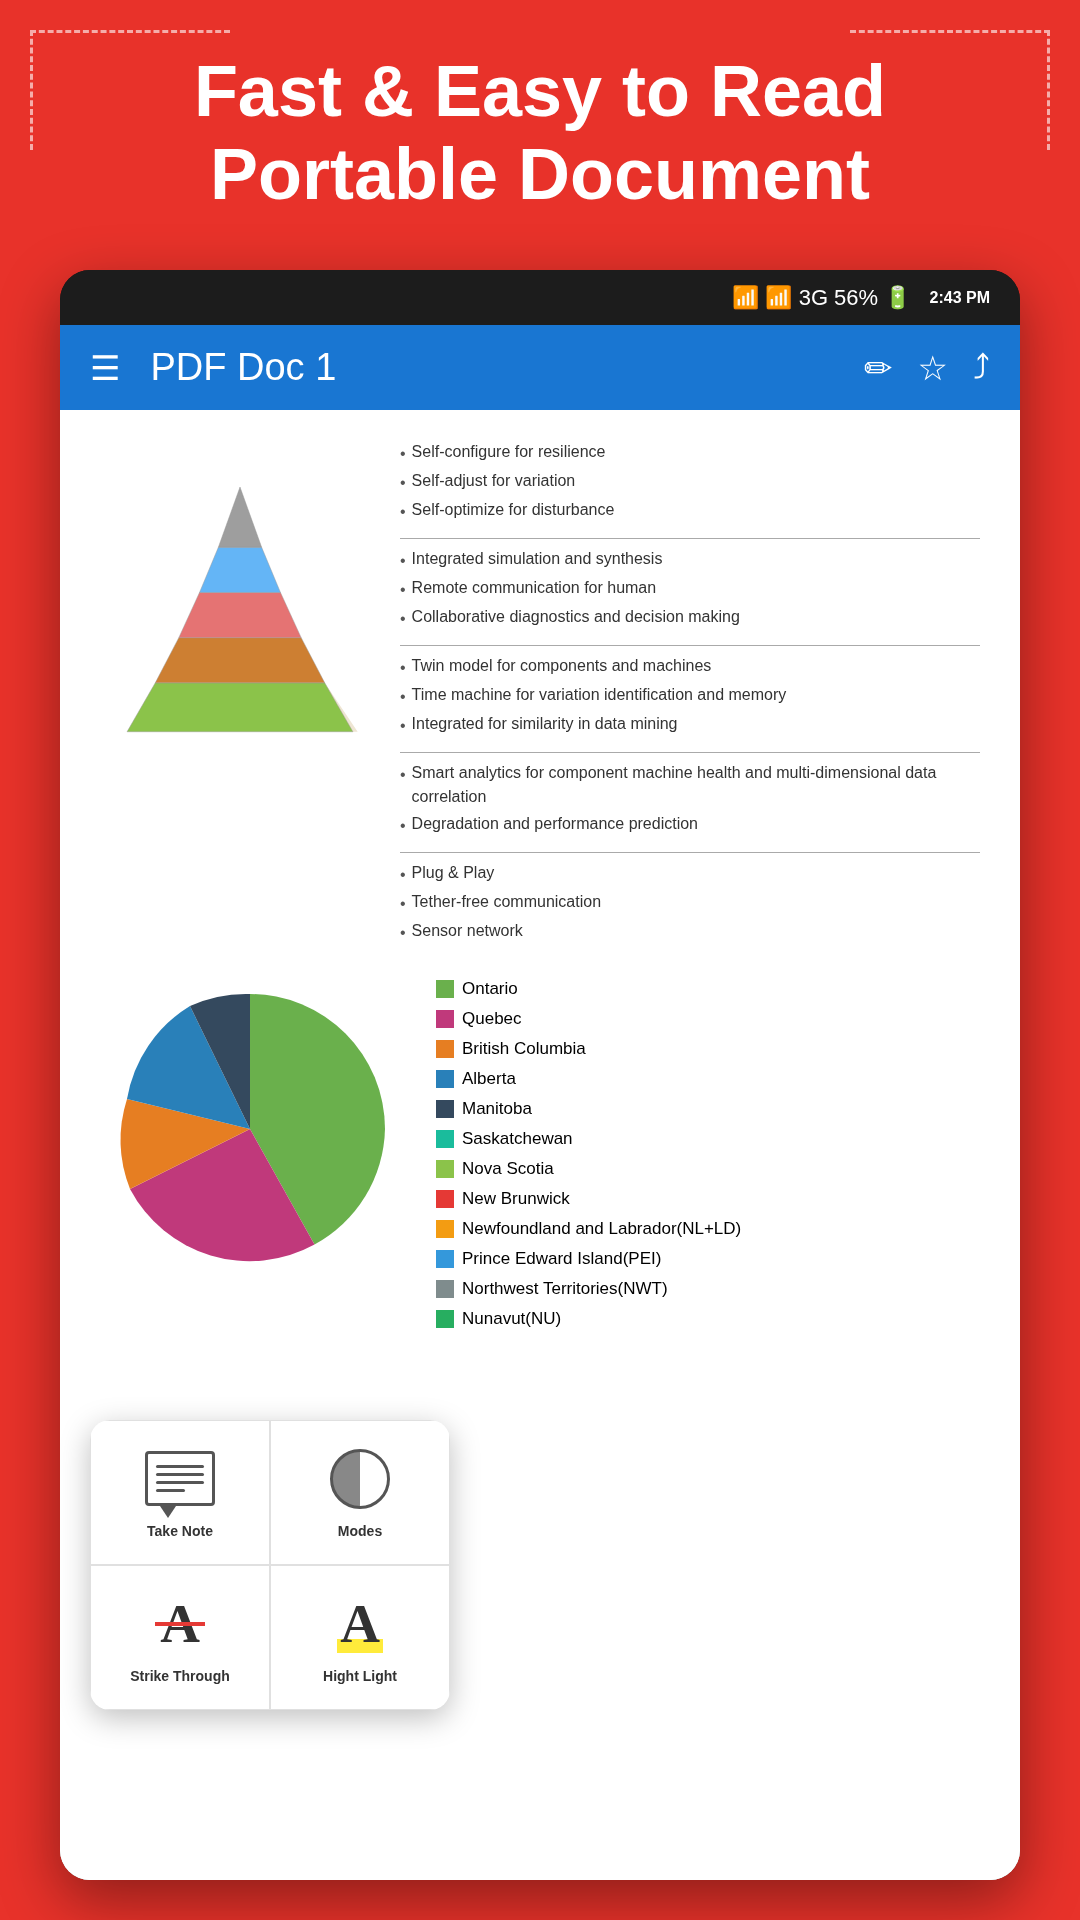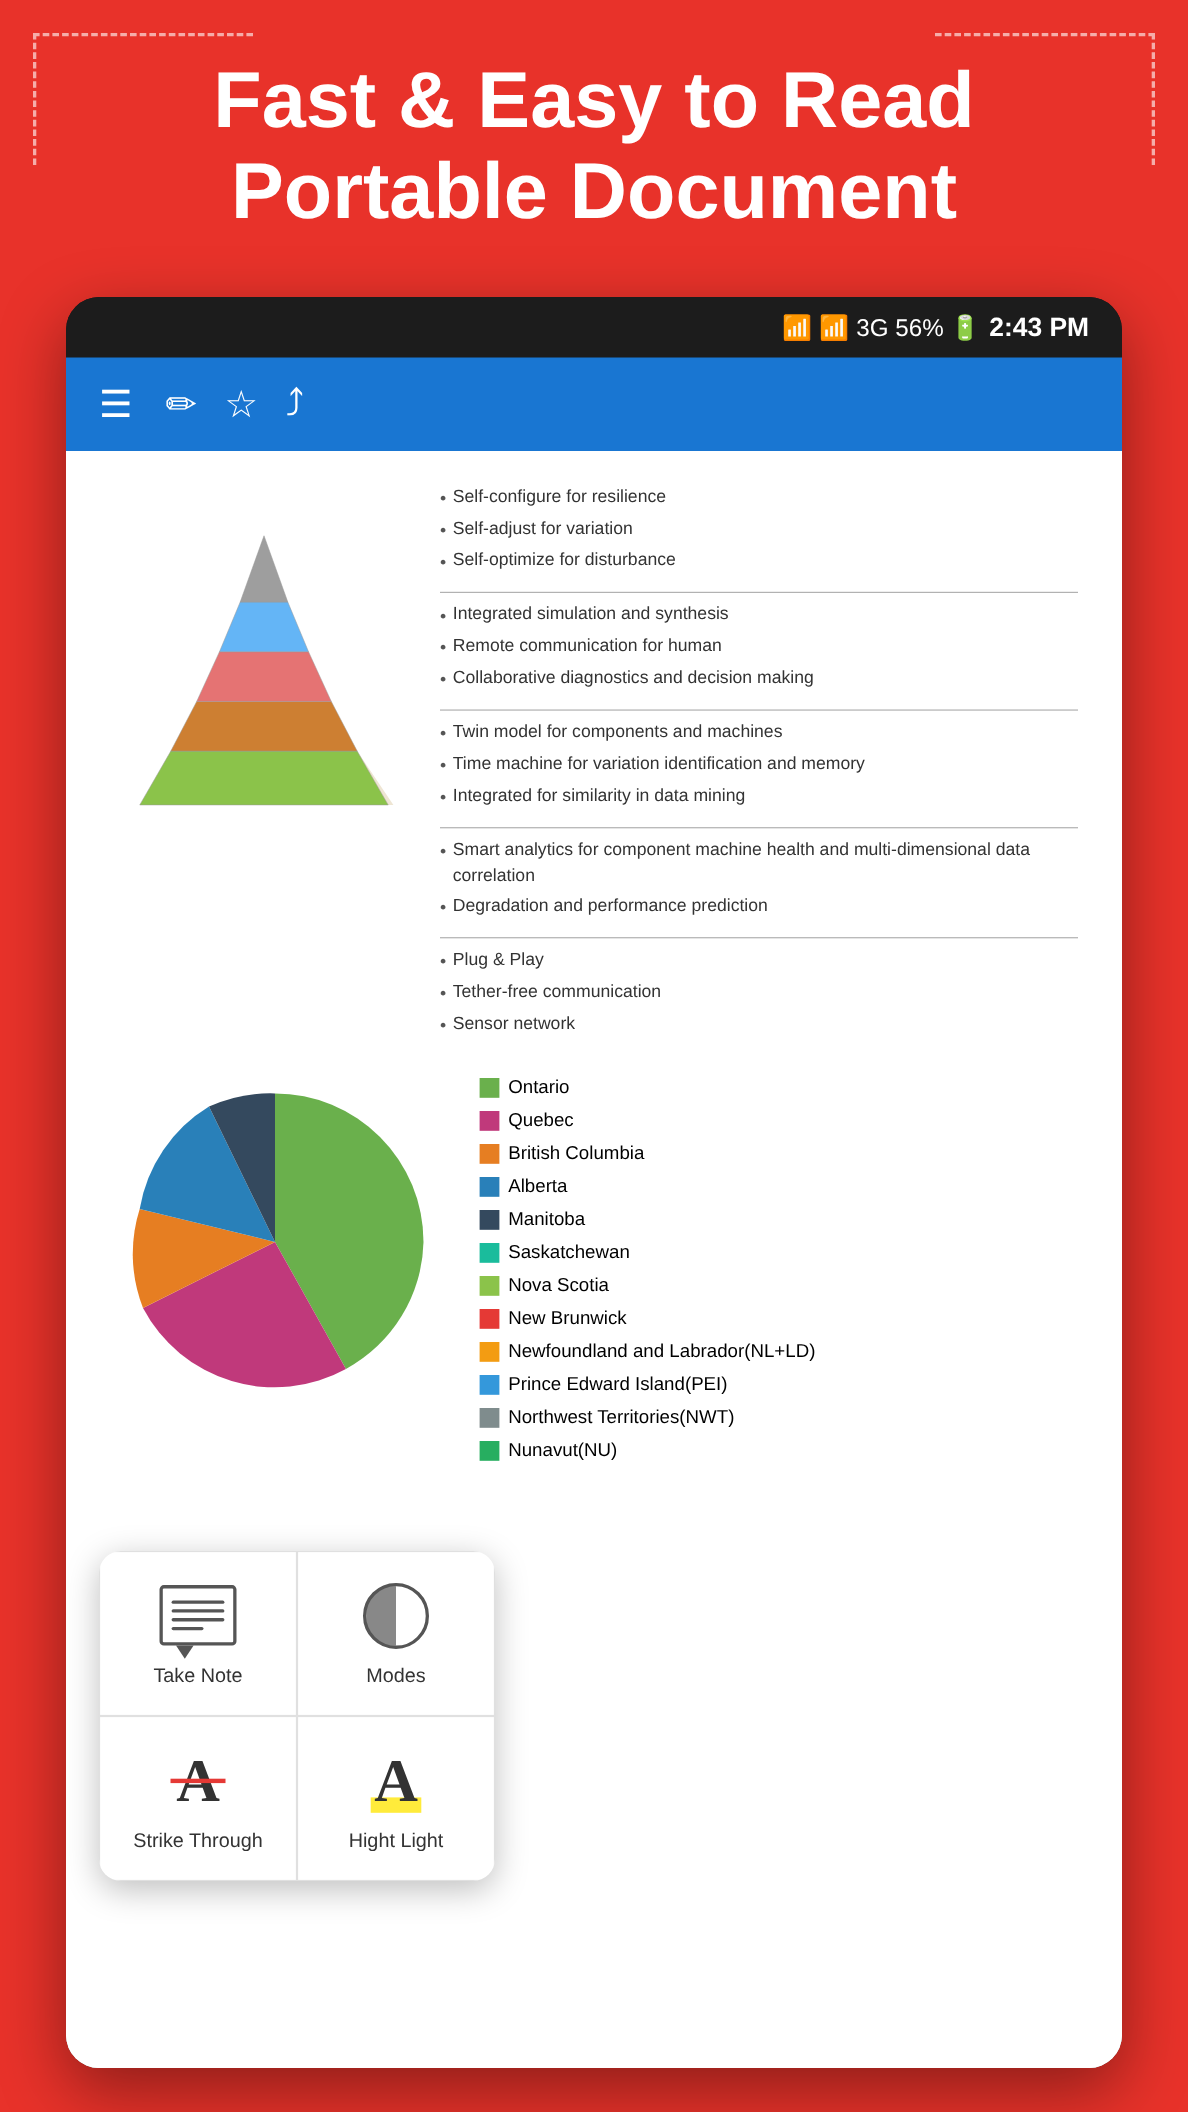--- a/index.html
+++ b/index.html
@@ -73,22 +73,23 @@
       height: 55px;
       display: flex;
       align-items: center;
       justify-content: flex-end;
       padding: 0 30px;
       color: white;
       font-size: 22px;
       gap: 8px;
     }
     .status-bar .time {
-      font-size: 24px;
+      font-size: 16px;
       font-weight: bold;
+      margin-left: 10px;
     }
     .status-icons {
       display: flex;
       align-items: center;
       gap: 6px;
     }
 
     
     .app-bar {
       background: #1976d2;
@@ -246,23 +247,23 @@
 
     .popup-icon-wrapper {
       width: 80px;
       height: 65px;
       display: flex;
       align-items: center;
       justify-content: center;
     }
 
     .popup-label {
-      font-size: 18px;
+      font-size: 14px;
       color: #333;
-      font-weight: 400;
+      font-weight: 700;
       text-align: center;
     }
     .note-rect {
       width: 70px;
       height: 55px;
       border: 3px solid #555;
       border-radius: 4px;
       display: flex;
       flex-direction: column;
       justify-content: center;
@@ -353,20 +354,21 @@
       <span>📶</span>
       <span>3G</span>
       <span>56%</span>
       <span>🔋</span>
     </div>
     <span class="time">2:43 PM</span>
   </div>
 
   <div class="app-bar">
     <div class="hamburger-icon">☰</div>
+    <div class="app-title">PDF Doc 1</div>
     <div class="app-bar-actions">
       <span class="app-bar-icon">✏</span>
       <span class="app-bar-icon">☆</span>
       <span class="app-bar-icon">⤴</span>
     </div>
   </div>
 
   <div class="content">
     <div class="pdf-content">
 

